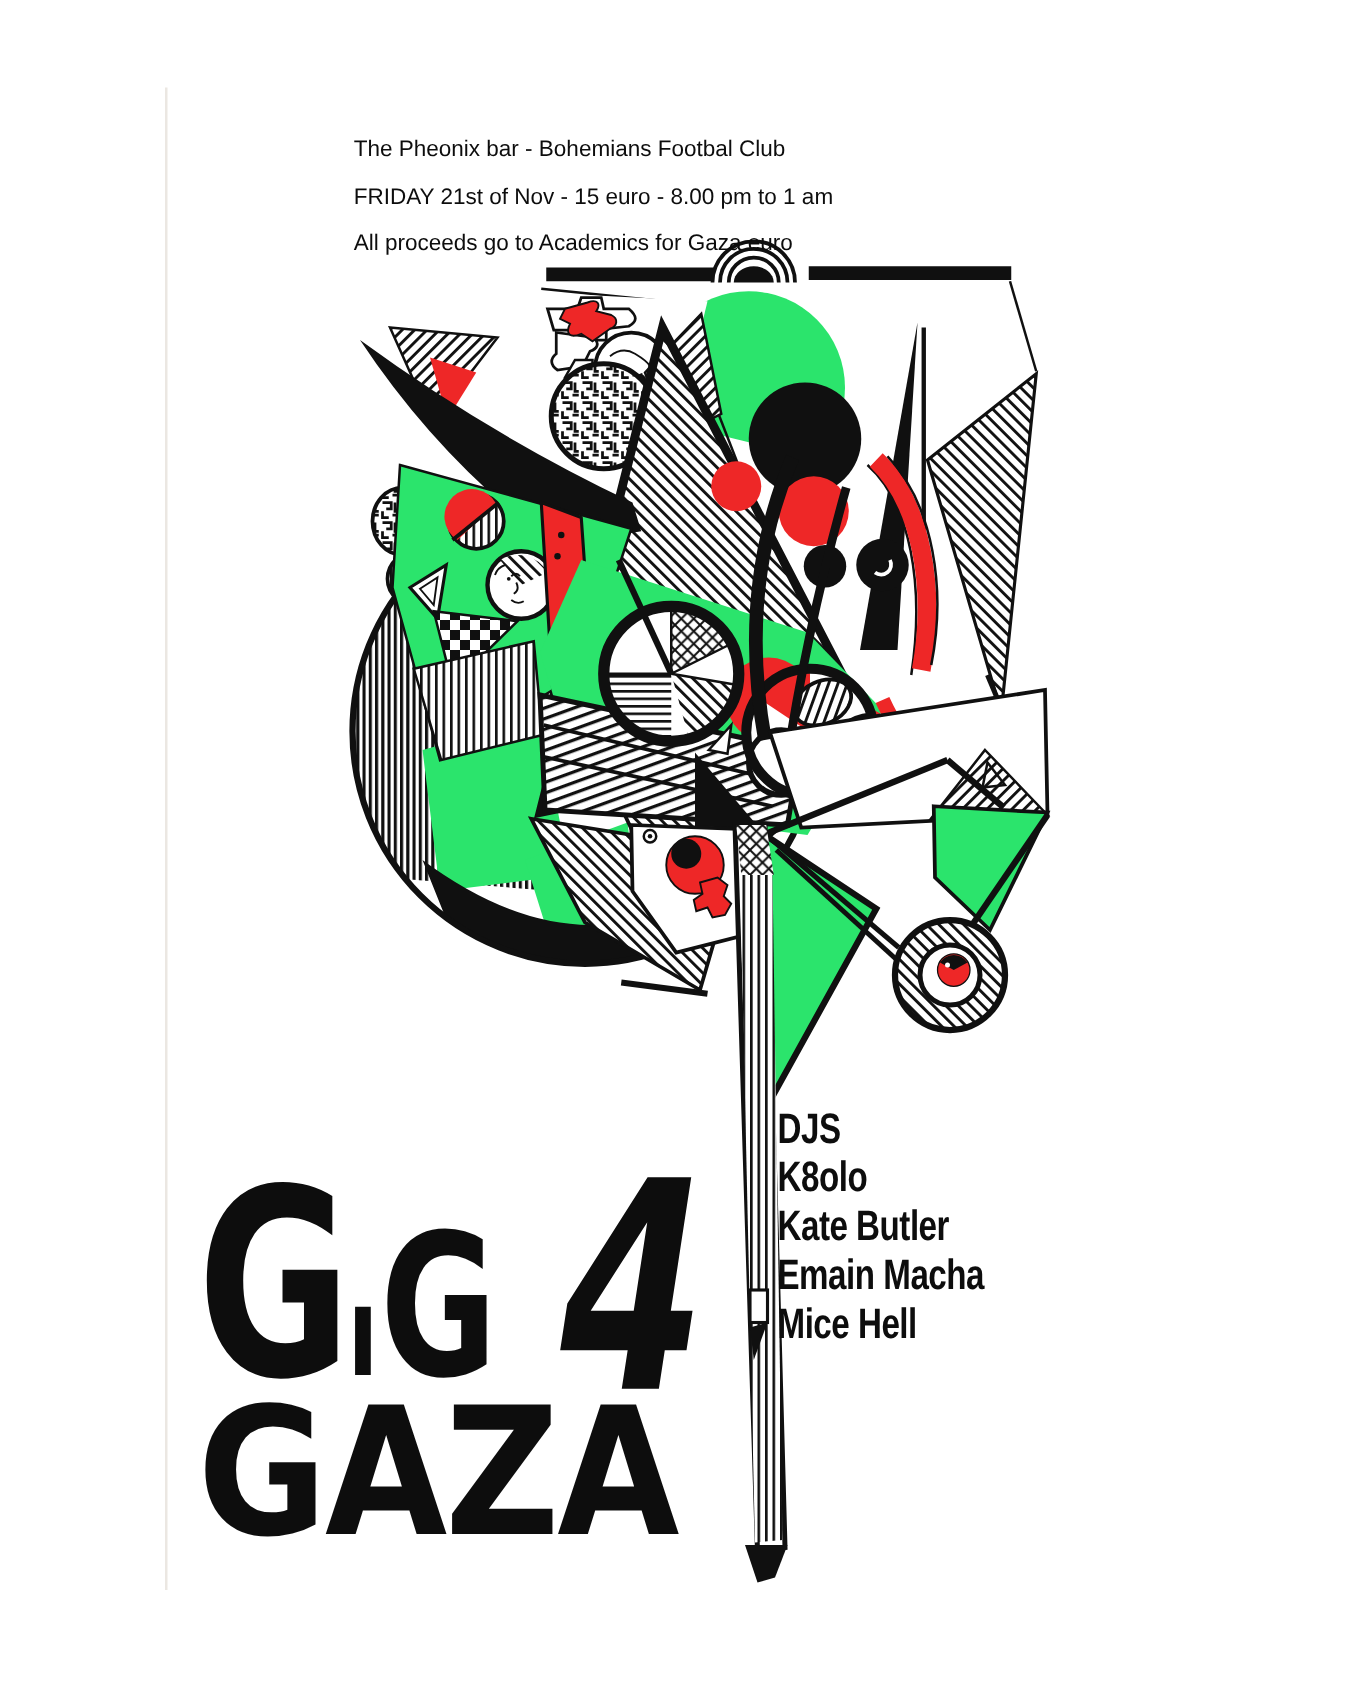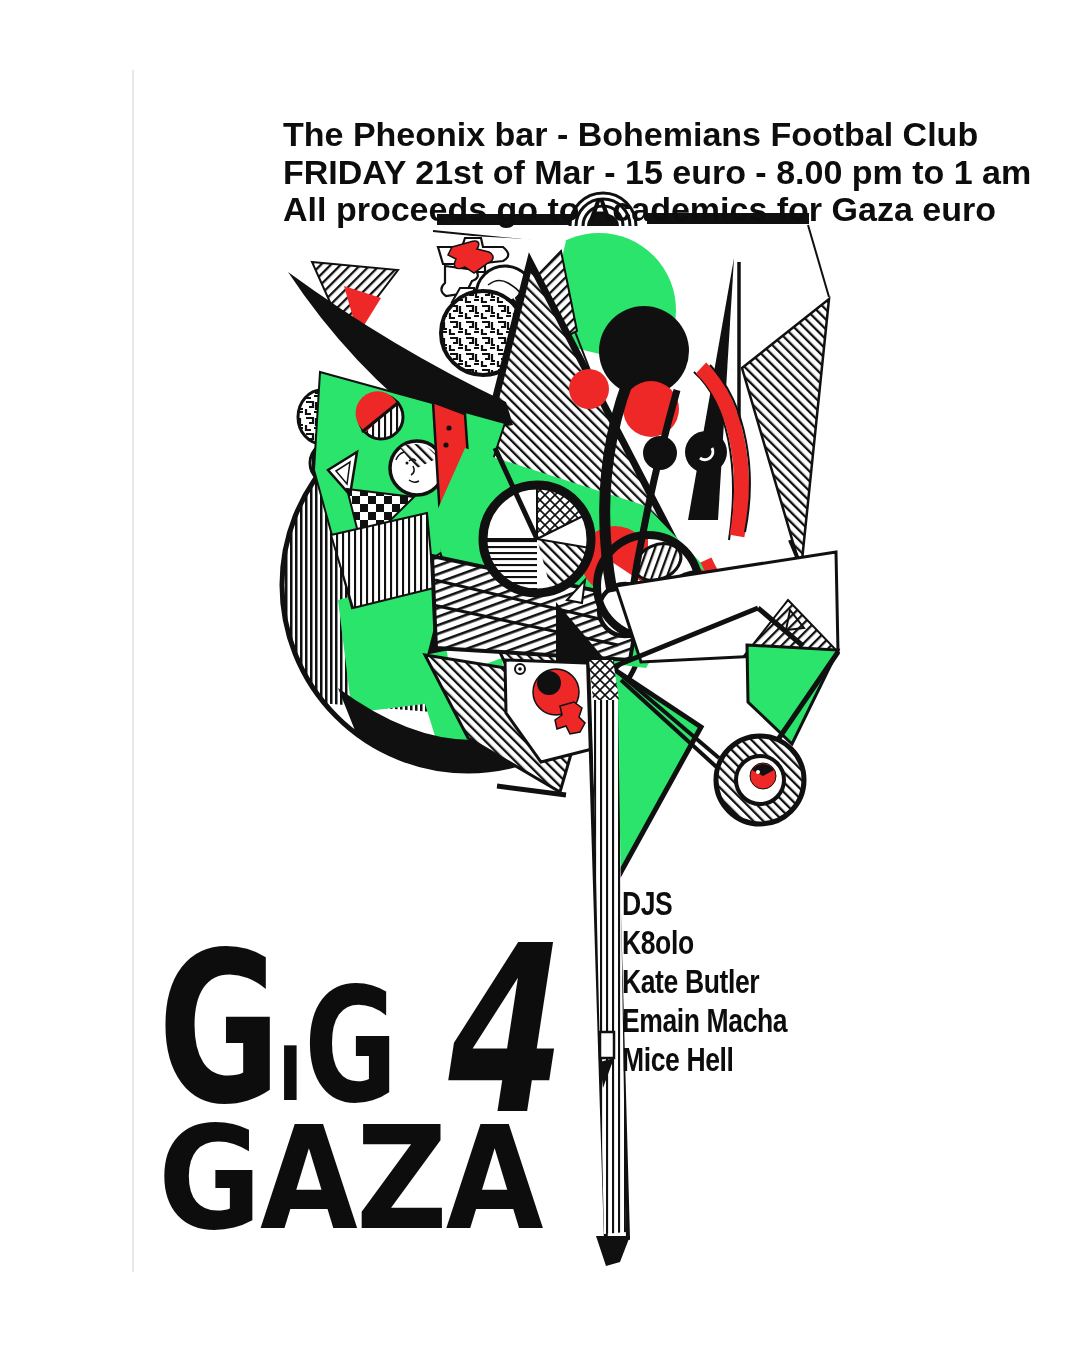--- a/index.html
+++ b/index.html
@@ -1,20 +1,20 @@
 <!DOCTYPE html>
 <html><head>
 <meta charset="utf-8">
 <style>
   html,body{margin:0;padding:0;background:#ffffff;}
   .page{position:relative;width:1080px;height:1350px;background:#ffffff;overflow:hidden;
         font-family:"Liberation Sans",sans-serif;color:#0d0d0d;}
   .edge-line{position:absolute;left:132px;top:70px;width:2px;height:1202px;background:#ebe7e2;}
   .artwork{position:absolute;left:0;top:0;width:1080px;height:1350px;}
-  .header{position:absolute;left:283px;top:116px;font-weight:bold;font-size:34px;
+  .header{position:absolute;left:283px;top:101px;font-weight:normal;font-size:18px;
           line-height:37.5px;letter-spacing:0px;white-space:nowrap;}
   .lineup{position:absolute;left:622px;top:884px;font-weight:bold;font-size:34px;
           line-height:39px;letter-spacing:-0.5px;transform:scaleX(0.78);
           transform-origin:left top;white-space:nowrap;}
   .gig4{position:absolute;left:158px;top:925px;height:208px;display:flex;
         align-items:flex-end;transform:scaleX(0.72);transform-origin:left top;
         font-family:"DejaVu Sans",sans-serif;font-weight:bold;white-space:nowrap;}
   .gig4 span{display:block;line-height:1;}
   .g-big{font-size:208px;}
   .g-dotless{font-size:100px;margin-bottom:17px;margin-left:-4px;}
@@ -238,21 +238,21 @@
       <polygon points="592,700 618,700 626,1232 604,1234" fill="url(#pV)" stroke="none"></polygon>
       <polygon points="589,660 613,660 619,700 593,700" fill="url(#pX)" stroke="none"></polygon>
       <rect x="600" y="1032" width="14" height="26" fill="#ffffff" stroke-width="2.5"></rect>
       <polygon points="600,1062 614,1058 603,1088" fill="#101010" stroke="none"></polygon>
       <polygon points="596,1236 630,1236 620,1262 606,1266" fill="#101010" stroke="none"></polygon>
     </g>
   </svg>
 
   <div class="header">
     <div>The Pheonix bar - Bohemians Footbal Club</div>
-    <div>FRIDAY 21st of Mar - 15 euro - 8.00 pm to 1 am</div>
+    <div>FRIDAY 21st of Nov - 15 euro - 8.00 pm to 1 am</div>
     <div>All proceeds go to Academics for Gaza euro</div>
   </div>
 
   <div class="lineup">
     <div>DJS</div>
     <div>K8olo</div>
     <div>Kate Butler</div>
     <div>Emain Macha</div>
     <div>Mice Hell</div>
   </div>

